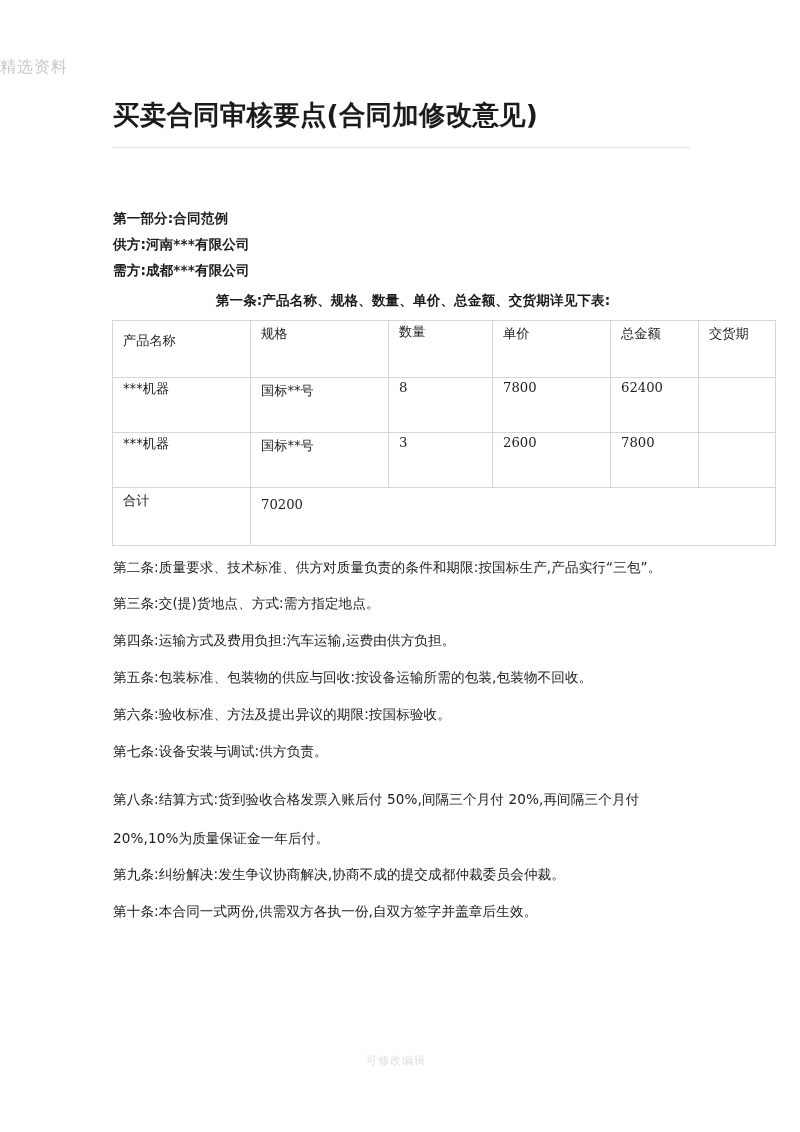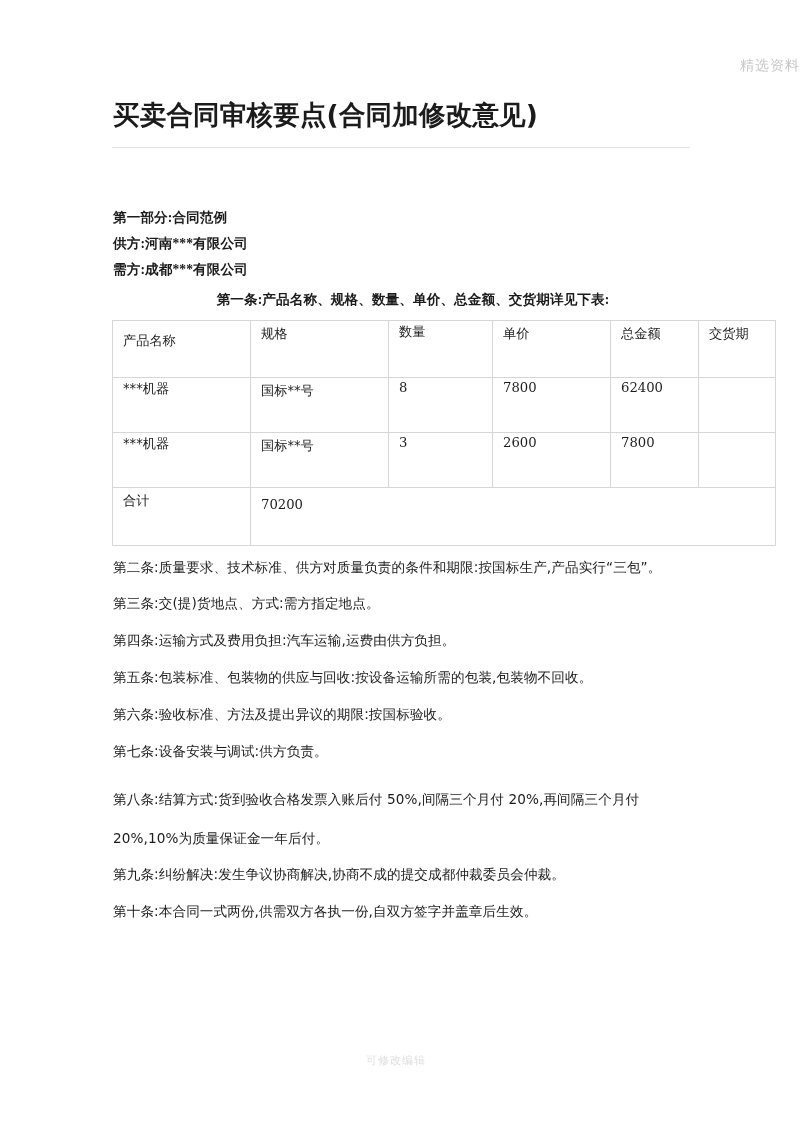--- a/index.html
+++ b/index.html
@@ -22,22 +22,22 @@
     width: 800px;
     height: 1132px;
   }
 
   
   .header-watermark {
     position: absolute;
     top: 57px;
     left: 0;
     width: 800px;
-    text-align: right;
-    font-size: 14px;
+    text-align: left;
+    font-size: 16px;
     color: #c8c8c8;
     letter-spacing: 1px;
     font-family: "DejaVu Serif", "Liberation Serif", serif;
   }
 
   
   .doc-title {
     position: absolute;
     top: 97px;
     left: 113px;
@@ -65,21 +65,20 @@
     width: 600px;
   }
 
   .intro-line {
     font-size: 13.6px;
     font-weight: bold;
     line-height: 26px;
     letter-spacing: 0.1px;
     color: #1c1c1c;
     white-space: nowrap;
-    font-family: Liberation Serif, serif;
   }
   .intro-line.spaced {
     margin-top: 4px;
     text-align: center;
   }
 
   
   .contract-table {
     position: absolute;
     top: 320px;

